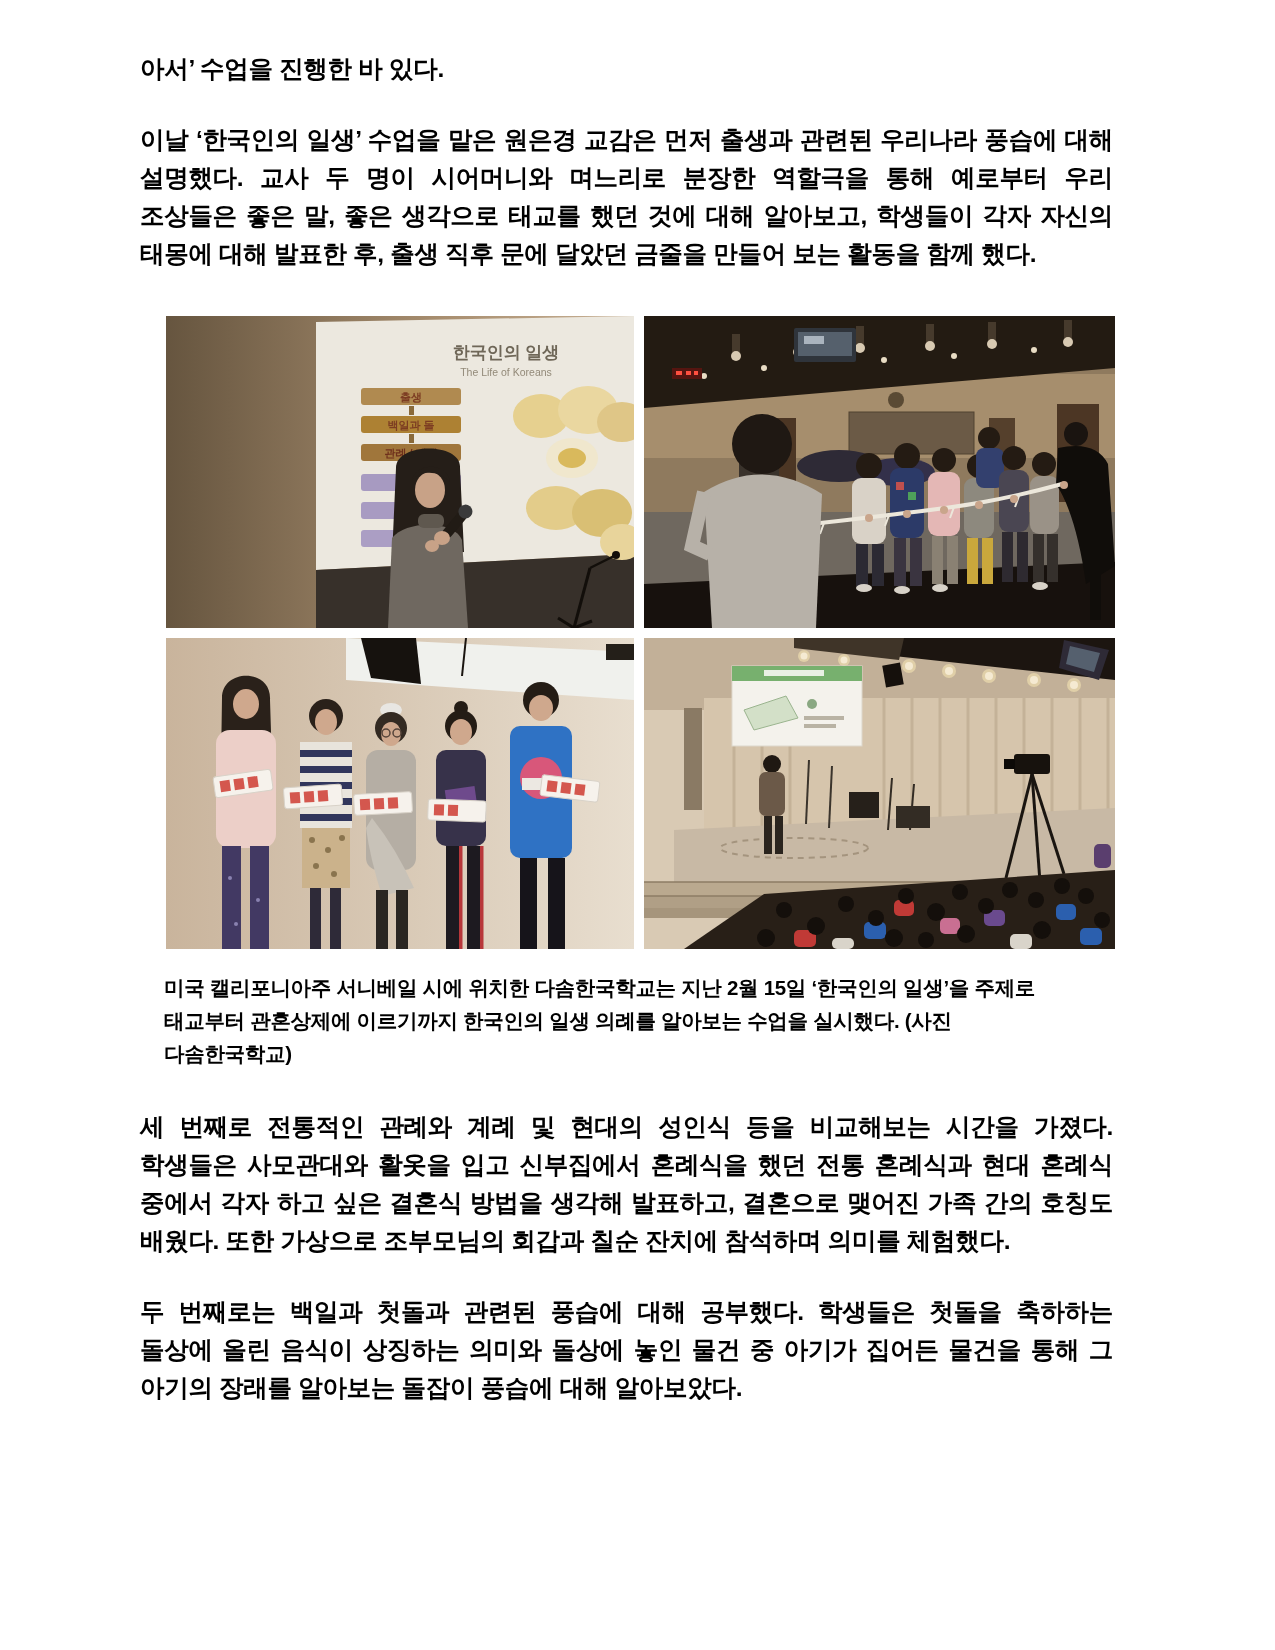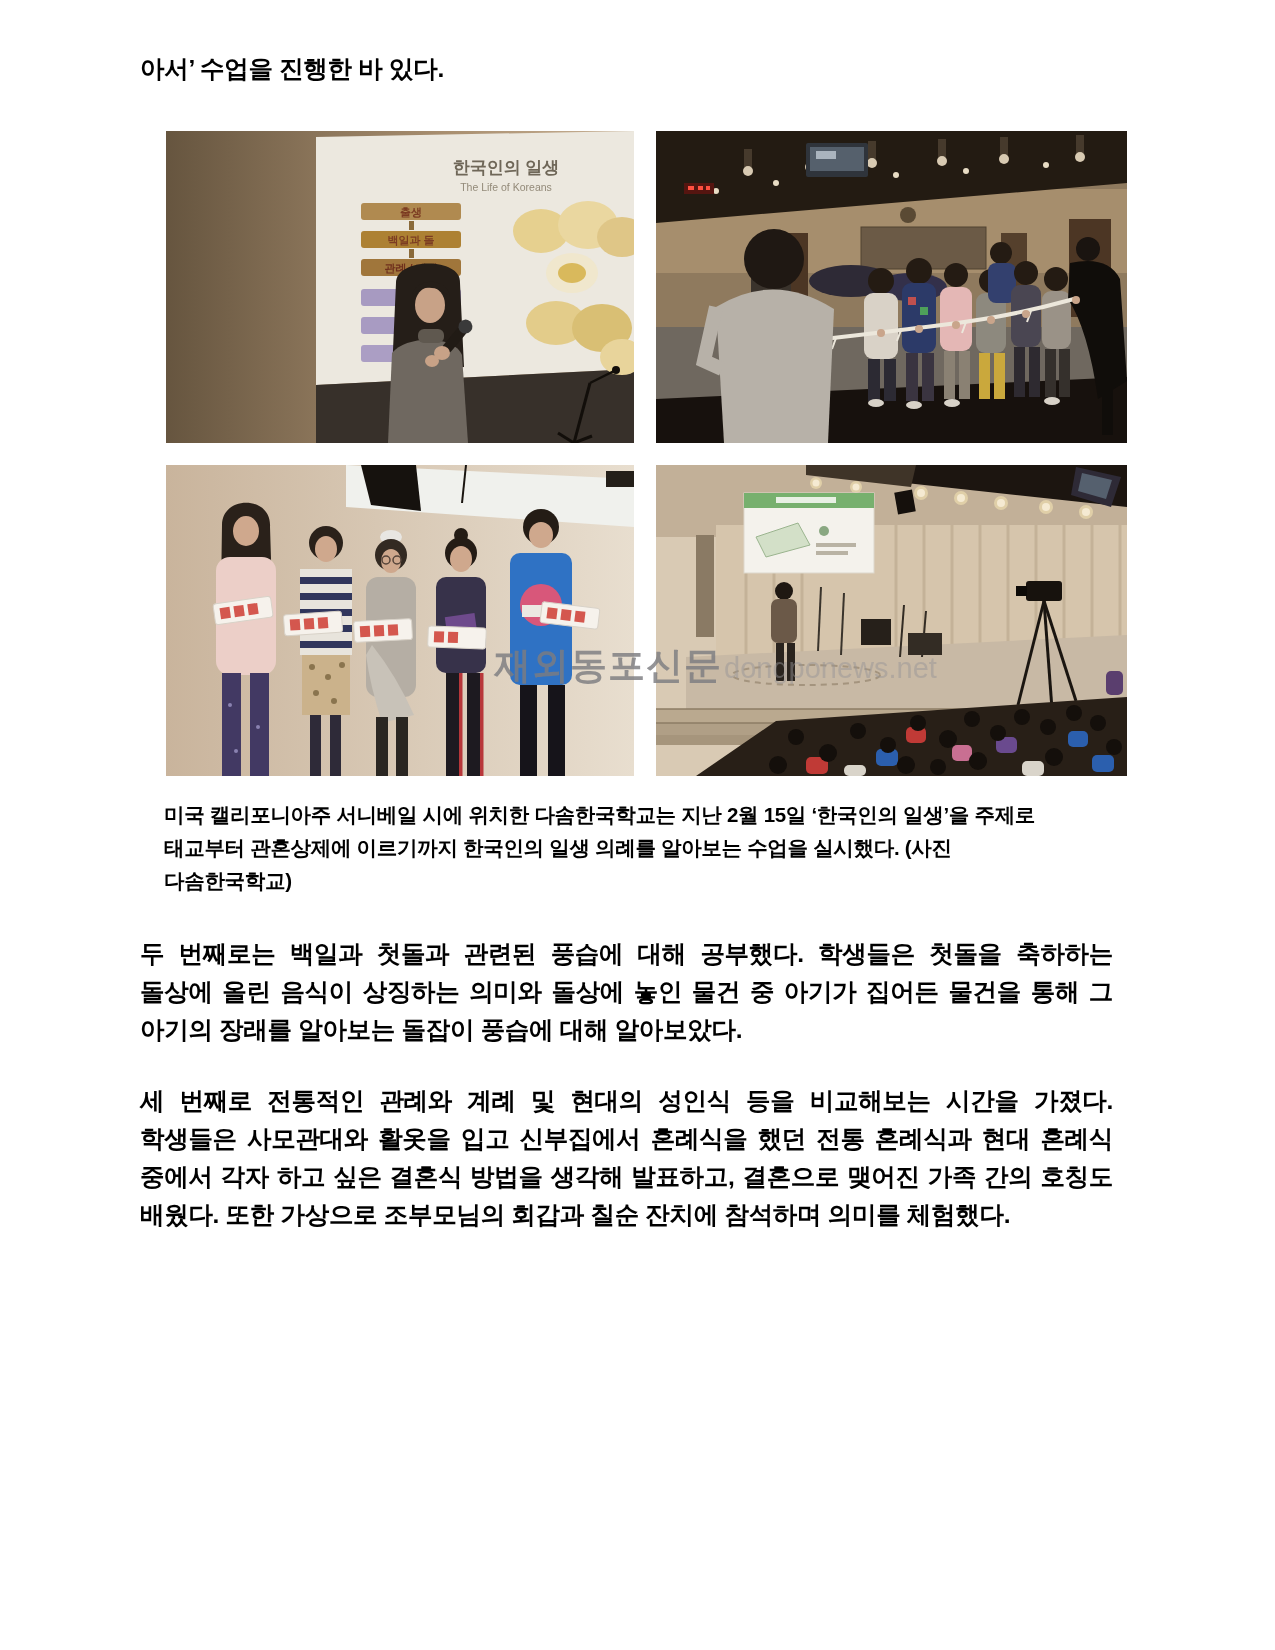--- a/index.html
+++ b/index.html
@@ -26,21 +26,21 @@
     word-break:keep-all;
   }
   figure.collage-figure { margin:43px 0 38px 0; padding:0; }
   .collage {
     position:relative;
     width:944px;
     margin-left:26px;
     display:grid;
     grid-template-columns:468px 471px;
     grid-template-rows:312px 311px;
-    gap:22px;
+    gap:10px;
     background:#ffffff;
   }
   .collage svg { display:block; width:100%; height:100%; }
   .watermark {
     position:absolute;
     left:328px; top:510px;
     white-space:nowrap;
     pointer-events:none;
     font-weight:700;
   }
@@ -68,20 +68,21 @@
   svg text { font-family:"Liberation Sans", sans-serif; }
 </style>
 </head>
 <body>
 
 <div class="page">
   <div class="content">
 
     <p class="body-par">아서’ 수업을 진행한 바 있다.</p>
 
+    <p class="body-par">이날 ‘한국인의 일생’ 수업을 맡은 원은경 교감은 먼저 출생과 관련된 우리나라 풍습에 대해 설명했다. 교사 두 명이 시어머니와 며느리로 분장한 역할극을 통해 예로부터 우리 조상들은 좋은 말, 좋은 생각으로 태교를 했던 것에 대해 알아보고, 학생들이 각자 자신의 태몽에 대해 발표한 후, 출생 직후 문에 달았던 금줄을 만들어 보는 활동을 함께 했다.</p>
 
     <figure class="collage-figure">
       <div class="collage">
 
         <svg viewBox="0 0 468 312" preserveAspectRatio="none">
           <defs>
             <linearGradient id="p1wall" x1="0" y1="0" x2="1" y2="0">
               <stop offset="0" stop-color="#66553f"></stop>
               <stop offset="0.6" stop-color="#a98f70"></stop>
               <stop offset="1" stop-color="#c9b296"></stop>
@@ -455,27 +456,24 @@
               <circle cx="442" cy="258" r="8"></circle>
             <circle cx="122" cy="300" r="9"></circle>
               <circle cx="250" cy="300" r="9"></circle>
               <circle cx="322" cy="296" r="9"></circle>
             <circle cx="398" cy="292" r="9"></circle>
               <circle cx="458" cy="282" r="8"></circle>
               <circle cx="282" cy="302" r="8"></circle>
           </g>
         </svg>
 
-        <div class="watermark">
-          <span class="wm-ko">재외동포신문</span><span class="wm-en">dongponews.net</span>
-        </div>
       </div>
 
       <figcaption class="figure-caption">미국 캘리포니아주 서니베일 시에 위치한 다솜한국학교는 지난 2월 15일 ‘한국인의 일생’을 주제로 태교부터 관혼상제에 이르기까지 한국인의 일생 의례를 알아보는 수업을 실시했다. (사진 다솜한국학교)</figcaption>
     </figure>
 
+    <p class="body-par">세 번째로 전통적인 관례와 계례 및 현대의 성인식 등을 비교해보는 시간을 가졌다. 학생들은 사모관대와 활옷을 입고 신부집에서 혼례식을 했던 전통 혼례식과 현대 혼례식 중에서 각자 하고 싶은 결혼식 방법을 생각해 발표하고, 결혼으로 맺어진 가족 간의 호칭도 배웠다. 또한 가상으로 조부모님의 회갑과 칠순 잔치에 참석하며 의미를 체험했다.</p>
+
     <p class="body-par">두 번째로는 백일과 첫돌과 관련된 풍습에 대해 공부했다. 학생들은 첫돌을 축하하는 돌상에 올린 음식이 상징하는 의미와 돌상에 놓인 물건 중 아기가 집어든 물건을 통해 그 아기의 장래를 알아보는 돌잡이 풍습에 대해 알아보았다.</p>
-
-    <p class="body-par">세 번째로 전통적인 관례와 계례 및 현대의 성인식 등을 비교해보는 시간을 가졌다. 학생들은 사모관대와 활옷을 입고 신부집에서 혼례식을 했던 전통 혼례식과 현대 혼례식 중에서 각자 하고 싶은 결혼식 방법을 생각해 발표하고, 결혼으로 맺어진 가족 간의 호칭도 배웠다. 또한 가상으로 조부모님의 회갑과 칠순 잔치에 참석하며 의미를 체험했다.</p>
 
 
   </div>
 </div>
 
 </body></html>

